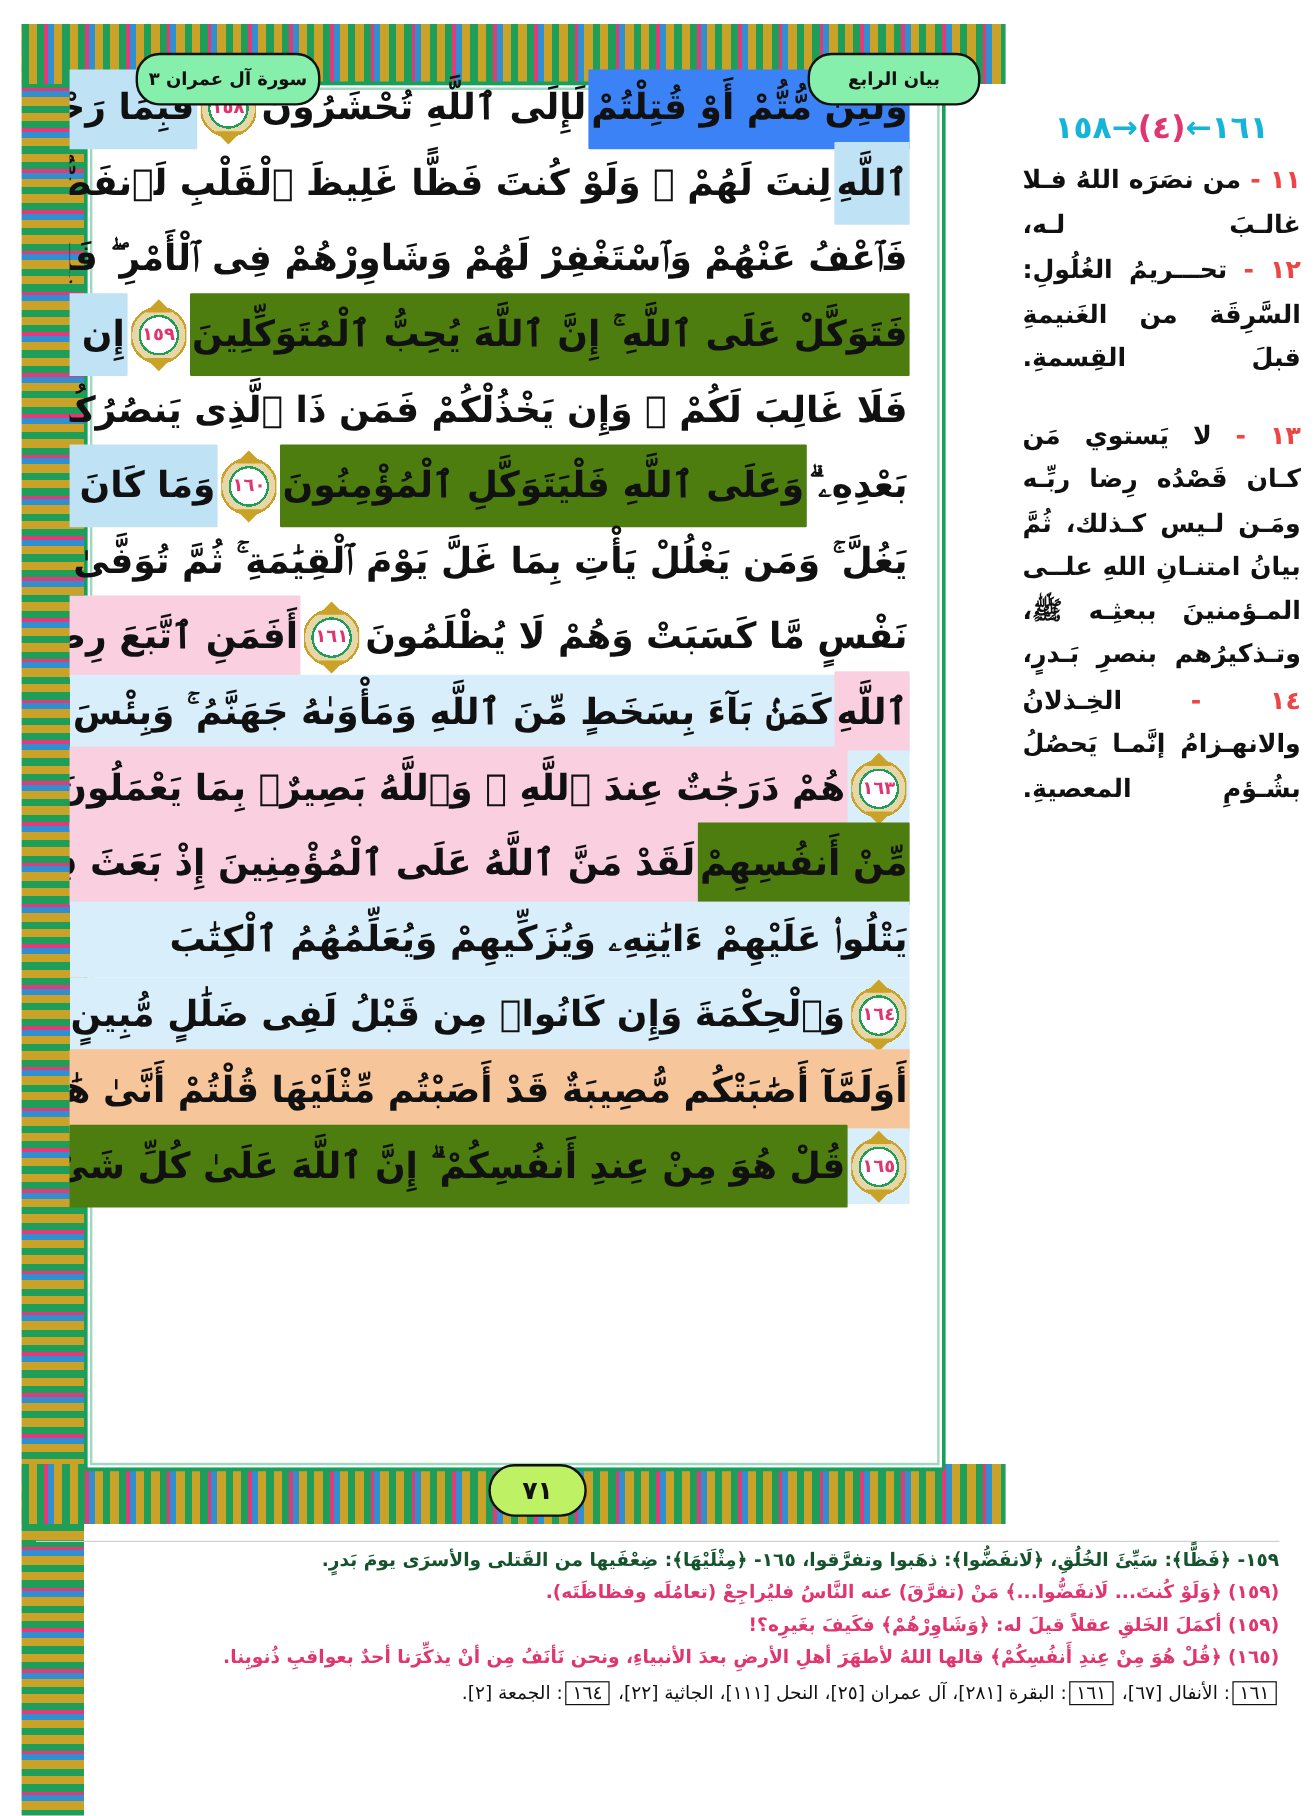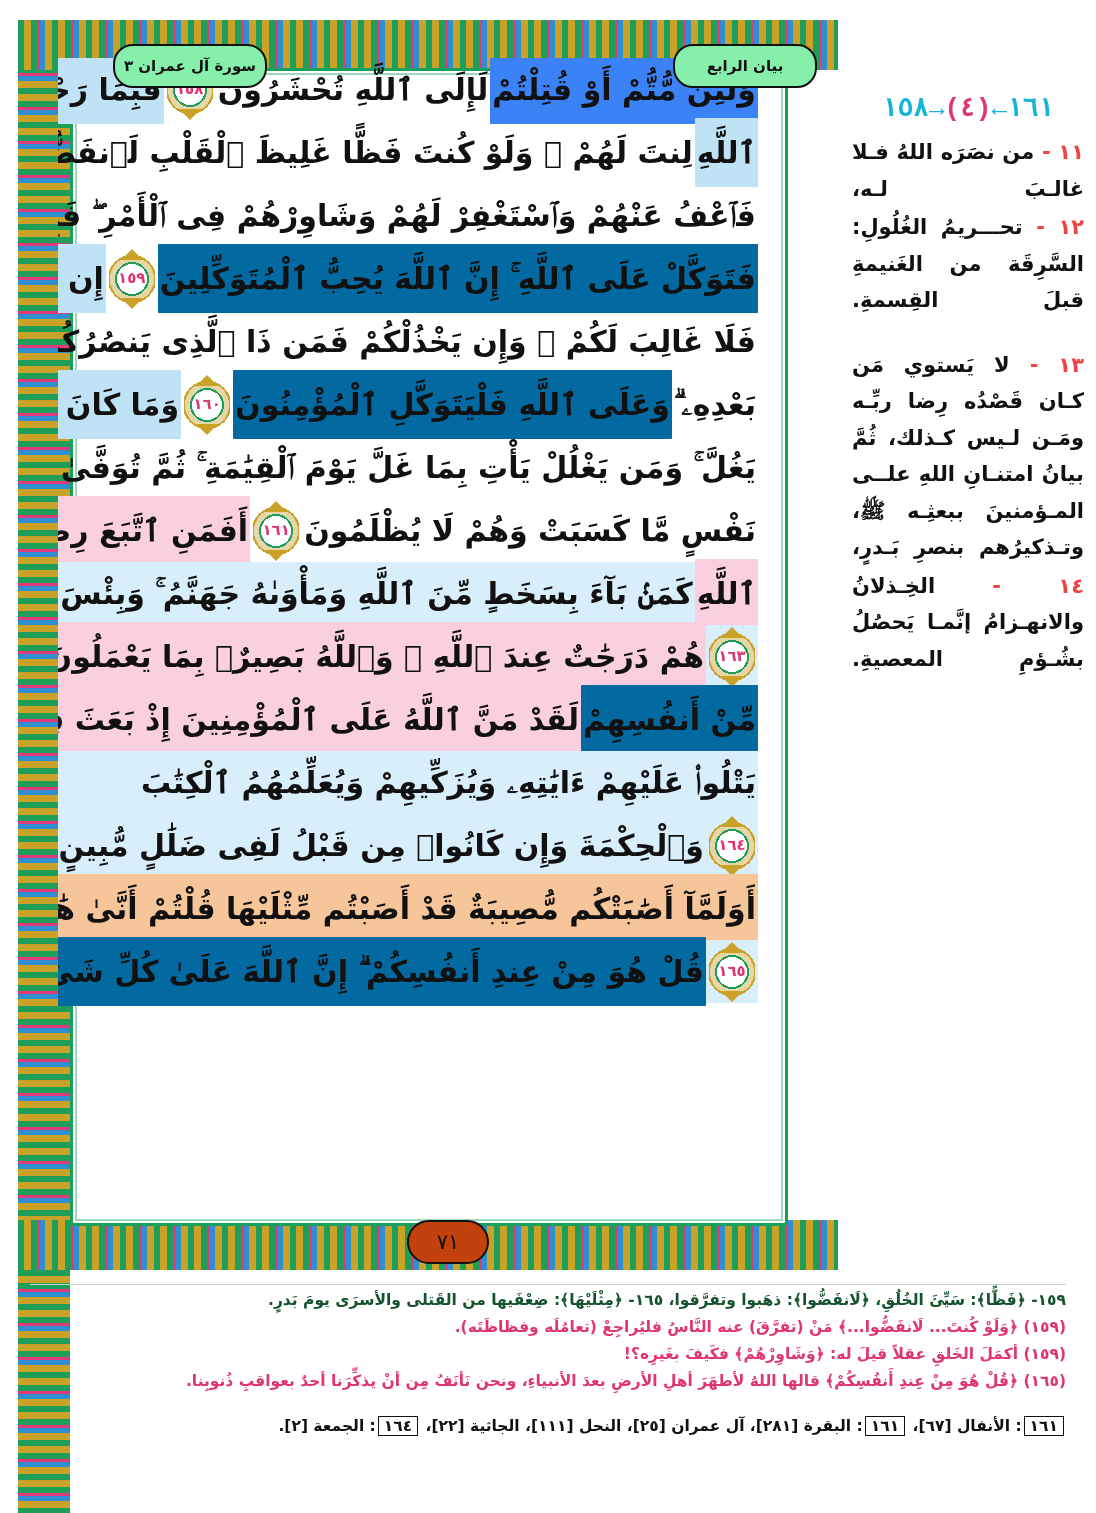--- a/index.html
+++ b/index.html
@@ -64,23 +64,23 @@
     font-family:"DejaVu Sans","Liberation Sans",sans-serif;
     font-size:15px;font-weight:bold;color:#111;direction:rtl;
     padding:0 10px;white-space:nowrap;z-index:6;
   }
   .med-surah{left:95px;width:130px;}
   .med-juz{left:655px;width:120px;}
 
   
   .pagenum{
     position:absolute;left:389px;bottom:6px;width:78px;height:40px;
-    background:#c2410c;border:2px solid #111;border-radius:24px;
+    background:#bef264;border:2px solid #111;border-radius:24px;
     display:flex;align-items:center;justify-content:center;
-    font-size:21px;font-weight:normal;color:#111;z-index:6;
+    font-size:21px;font-weight:bold;color:#111;z-index:6;
   }
 
   
   .mushaf{
     position:absolute;left:58px;top:58px;width:700px;height:1140px;
     direction:rtl;text-align:justify;
     overflow:hidden;
   }
   .qline{
     position:relative;
@@ -91,21 +91,21 @@
     font-size:30px;color:#111;
     font-family:"DejaVu Sans","Liberation Sans",sans-serif;
     font-weight:bold;
   }
   .seg{
     display:inline-block;padding:3px 2px;border-radius:1px;
     letter-spacing:-0.5px;
   }
   .hl-green{background:#3b82f6;}
   .hl-blue{background:#bfe2f5;}
-  .hl-yellow{background:#0369a1;}
+  .hl-yellow{background:#4d7c0f;}
   .hl-pink{background:#fad0e0;}
   .hl-orange{background:#f7c59a;}
   .hl-none{background:transparent;}
   .lineblue{background:#d8eefb;}
 
   
   .ayah{
     display:inline-flex;align-items:center;justify-content:center;
     width:46px;height:46px;flex:0 0 auto;
     background:
@@ -123,21 +123,20 @@
 
   
   .sidebar{
     position:absolute;left:852px;top:86px;width:232px;height:1190px;
     direction:rtl;text-align:justify;
   }
   .range-head{
     font-size:26px;font-weight:bold;color:#16b4d8;
     text-align:center;letter-spacing:0;direction:ltr;
     margin:6px 0 10px 0;
-    font-family:Liberation Mono, monospace;
   }
   .range-head .mid{color:#e0356f;}
   .side-p{
     font-size:21px;line-height:1.74;color:#111;font-weight:bold;
     text-align:justify;text-align-last:justify;margin:0 0 2px 0;
   }
   .num{color:#ef4444;font-weight:bold;}
   .spacer-lg{height:26px;}
 
   
@@ -145,21 +144,21 @@
     position:absolute;left:30px;top:1288px;width:1036px;
     direction:rtl;
   }
   .fn{
     font-size:15.5px;font-weight:bold;line-height:1.62;
     text-align:right;margin:0 0 2px 0;
   }
   .fn-cyan{color:#14532d;}
   .fn-pink{color:#e0356f;text-align:right;}
   .refrow{
-    margin-top:22px;font-size:15.5px;font-weight:bold;color:#111;
+    margin-top:7px;font-size:15.5px;font-weight:normal;color:#111;
     text-align:right;direction:rtl;
   }
   .boxnum{
     display:inline-block;border:1.6px solid #111;padding:0 5px;margin:0 2px;
   }
   .fn-sep{
     position:absolute;left:30px;top:1284px;width:1036px;height:1px;
     background:#cfcfcf;
   }
 </style>

